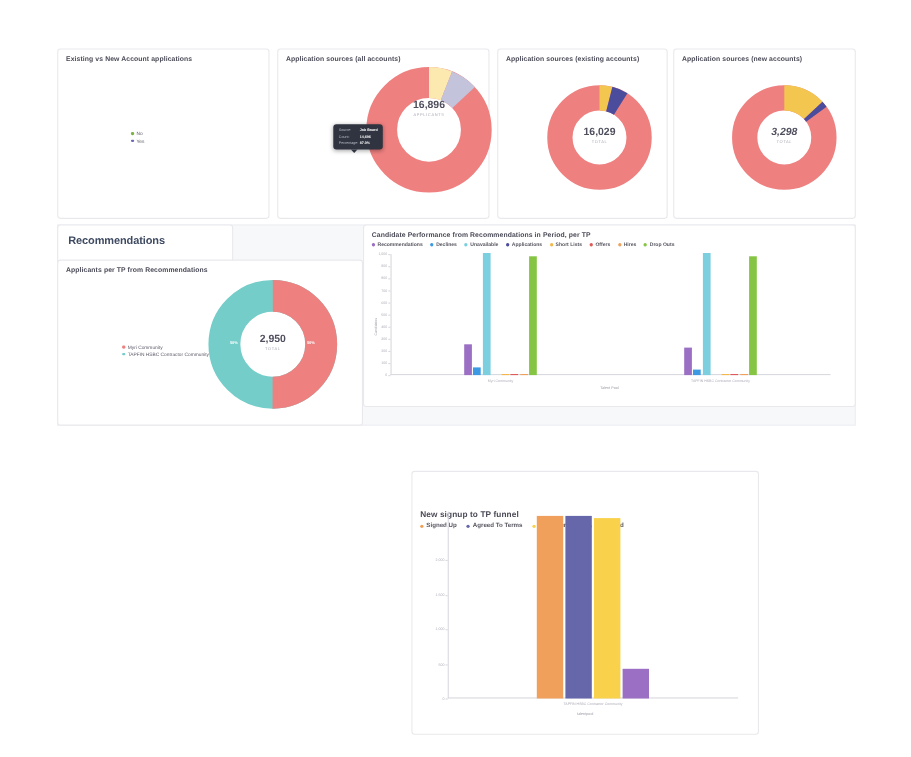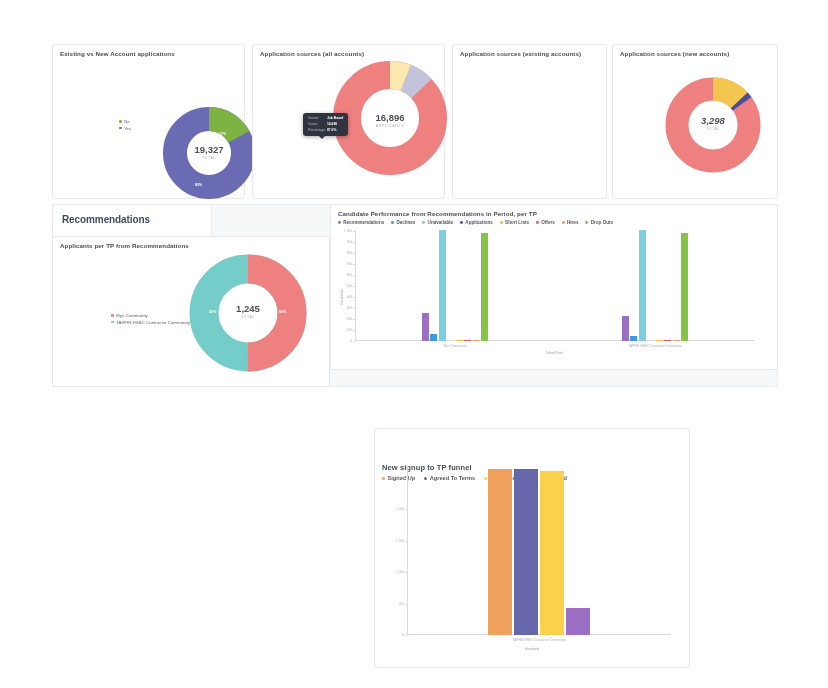--- a/index.html
+++ b/index.html
@@ -125,32 +125,20 @@
     <div class="legend-v" style="left:66px; top:74px;">
       <div class="item">
         <span class="dot" style="background:#7cb342"></span>
         <span>No</span>
       </div>
       <div class="item">
         <span class="dot" style="background:#6b6bb3"></span>
         <span>Yes</span>
       </div>
     </div>
-    <div class="donut-wrap" style="left:110px; top:62px; width:92px; height:92px;">
-      <svg width="92" height="92" viewBox="0 0 92 92">
-        <circle cx="46" cy="46" r="34" fill="none" stroke="#6b6bb3" stroke-width="24"></circle>
-        <circle cx="46" cy="46" r="34" fill="none" stroke="#7cb342" stroke-width="24" stroke-dasharray="36.3 177.3" transform="rotate(-90 46 46)"></circle>
-      </svg>
-      <div class="slice-label" style="left:56px; top:25px;">17%</div>
-      <div class="slice-label" style="left:32px; top:76px;">83%</div>
-      <div class="donut-center" style="top:38px;">
-        <div class="donut-total">19,327</div>
-        <div class="donut-total-label">TOTAL</div>
-      </div>
-    </div>
   </div>
 
   <div class="card" style="left:252px; top:44px; width:193px; height:155px;">
     <div class="card-title">Application sources (all accounts)</div>
     <div class="legend-v" style="left:258px; top:120px;">
       <div class="item">
         <span class="dot" style="background:#f7d97a"></span>
         <span>Advert</span>
       </div>
       <div class="item">
@@ -163,21 +151,21 @@
       </div>
     </div>
     <div class="donut-wrap" style="left:78px; top:14px; width:118px; height:118px;">
       <svg width="118" height="118" viewBox="0 0 118 118">
         <g transform="rotate(-90 59 59)">
           <circle cx="59" cy="59" r="43" fill="none" stroke="#ef8080" stroke-width="28"></circle>
           <circle cx="59" cy="59" r="43" fill="none" stroke="#fbe9b0" stroke-width="28" stroke-dasharray="16.2 253.9"></circle>
           <circle cx="59" cy="59" r="43" fill="none" stroke="#c3c3dc" stroke-width="28" stroke-dasharray="19.0 251.1" stroke-dashoffset="-16.2"></circle>
         </g>
       </svg>
-      <div class="donut-center" style="top:54px;text-align:center;">
+      <div class="donut-center" style="top:32px;text-align:center;">
         <div class="donut-total">16,896</div>
         <div class="donut-total-label">APPLICANTS</div>
       </div>
     </div>
   </div>
 
   <div class="tooltip" style="left:303px; top:113px;">
     <div class="row">
       <span class="k">Source:</span>
       <span class="v">Job Board</span>
@@ -189,20 +177,33 @@
     <div class="row">
       <span class="k">Percentage:</span>
       <span class="v">87.0%</span>
     </div>
     <div class="arrow"></div>
   </div>
 
   <div class="card" style="left:452px; top:44px; width:155px; height:155px;">
     <div class="card-title">Application sources (existing accounts)</div>
 
+    <div class="donut-wrap" style="left:42px; top:30px; width:100px; height:100px;">
+      <svg width="100" height="100" viewBox="0 0 100 100">
+        <g transform="rotate(-90 50 50)">
+          <circle cx="50" cy="50" r="36" fill="none" stroke="#ef8080" stroke-width="23"></circle>
+          <circle cx="50" cy="50" r="36" fill="none" stroke="#f3c64f" stroke-width="23" stroke-dasharray="9.0 217.2"></circle>
+          <circle cx="50" cy="50" r="36" fill="none" stroke="#4c4c9c" stroke-width="23" stroke-dasharray="11.3 214.9" stroke-dashoffset="-9.0"></circle>
+        </g>
+      </svg>
+      <div class="donut-center" style="top:41px;">
+        <div class="donut-total">16,029</div>
+        <div class="donut-total-label">TOTAL</div>
+      </div>
+    </div>
   </div>
 
   <div class="card" style="left:612px; top:44px; width:166px; height:155px;">
     <div class="card-title">Application sources (new accounts)</div>
 
     <div class="donut-wrap" style="left:50px; top:30px; width:100px; height:100px;font-style:italic;">
       <svg width="100" height="100" viewBox="0 0 100 100">
         <g transform="rotate(-90 50 50)">
           <circle cx="50" cy="50" r="36" fill="none" stroke="#ef8080" stroke-width="23"></circle>
           <circle cx="50" cy="50" r="36" fill="none" stroke="#f3c64f" stroke-width="23" stroke-dasharray="29.4 196.8"></circle>
@@ -237,21 +238,21 @@
     <div class="donut-wrap" style="left:134px; top:15px; width:122px; height:122px;">
       <svg width="122" height="122" viewBox="0 0 122 122">
         <g transform="rotate(-90 61 61)">
           <circle cx="61" cy="61" r="44" fill="none" stroke="#74cdc8" stroke-width="29"></circle>
           <circle cx="61" cy="61" r="44" fill="none" stroke="#ef8080" stroke-width="29" stroke-dasharray="138.2 138.2"></circle>
         </g>
       </svg>
       <div class="slice-label" style="left:22px; top:58px;">50%</div>
       <div class="slice-label" style="left:92px; top:58px;">50%</div>
       <div class="donut-center" style="top:52px;">
-        <div class="donut-total">1,245</div>
+        <div class="donut-total">2,950</div>
         <div class="donut-total-label">TOTAL</div>
       </div>
     </div>
   </div>
 
   <div class="card" style="left:330px; top:204px; width:448px; height:166px;">
     <div class="card-title">Candidate Performance from Recommendations in Period, per TP</div>
 
     <div class="legend-h">
       <div class="item">

